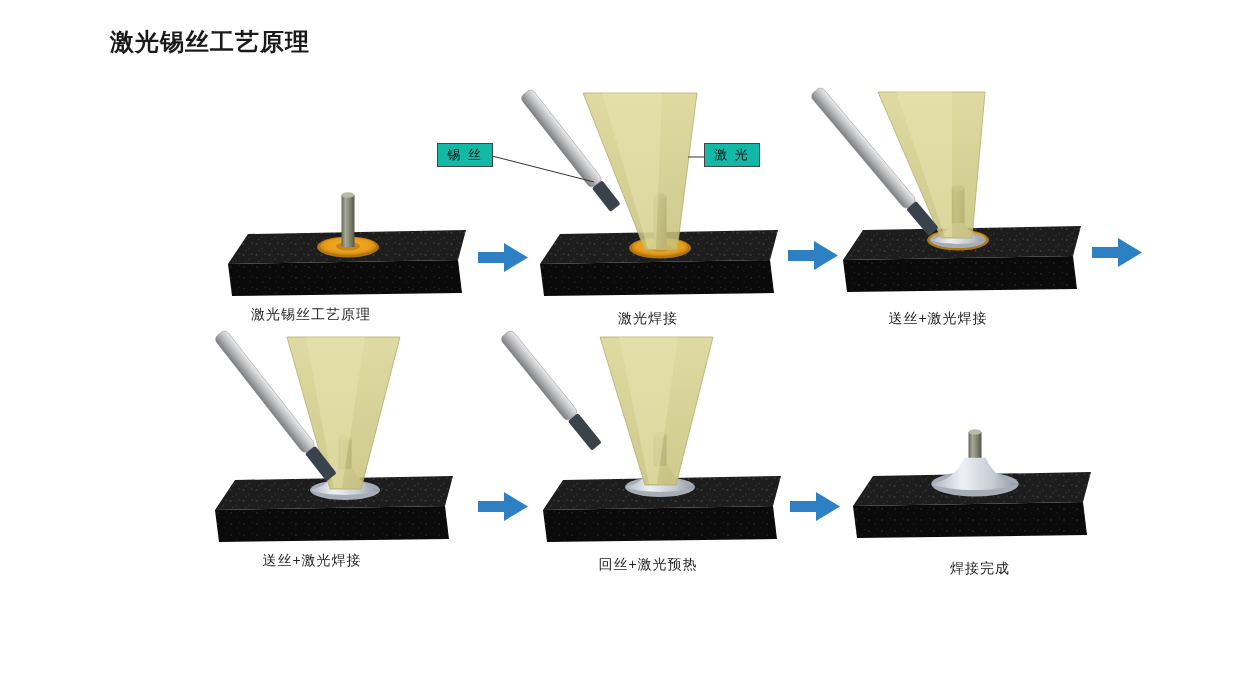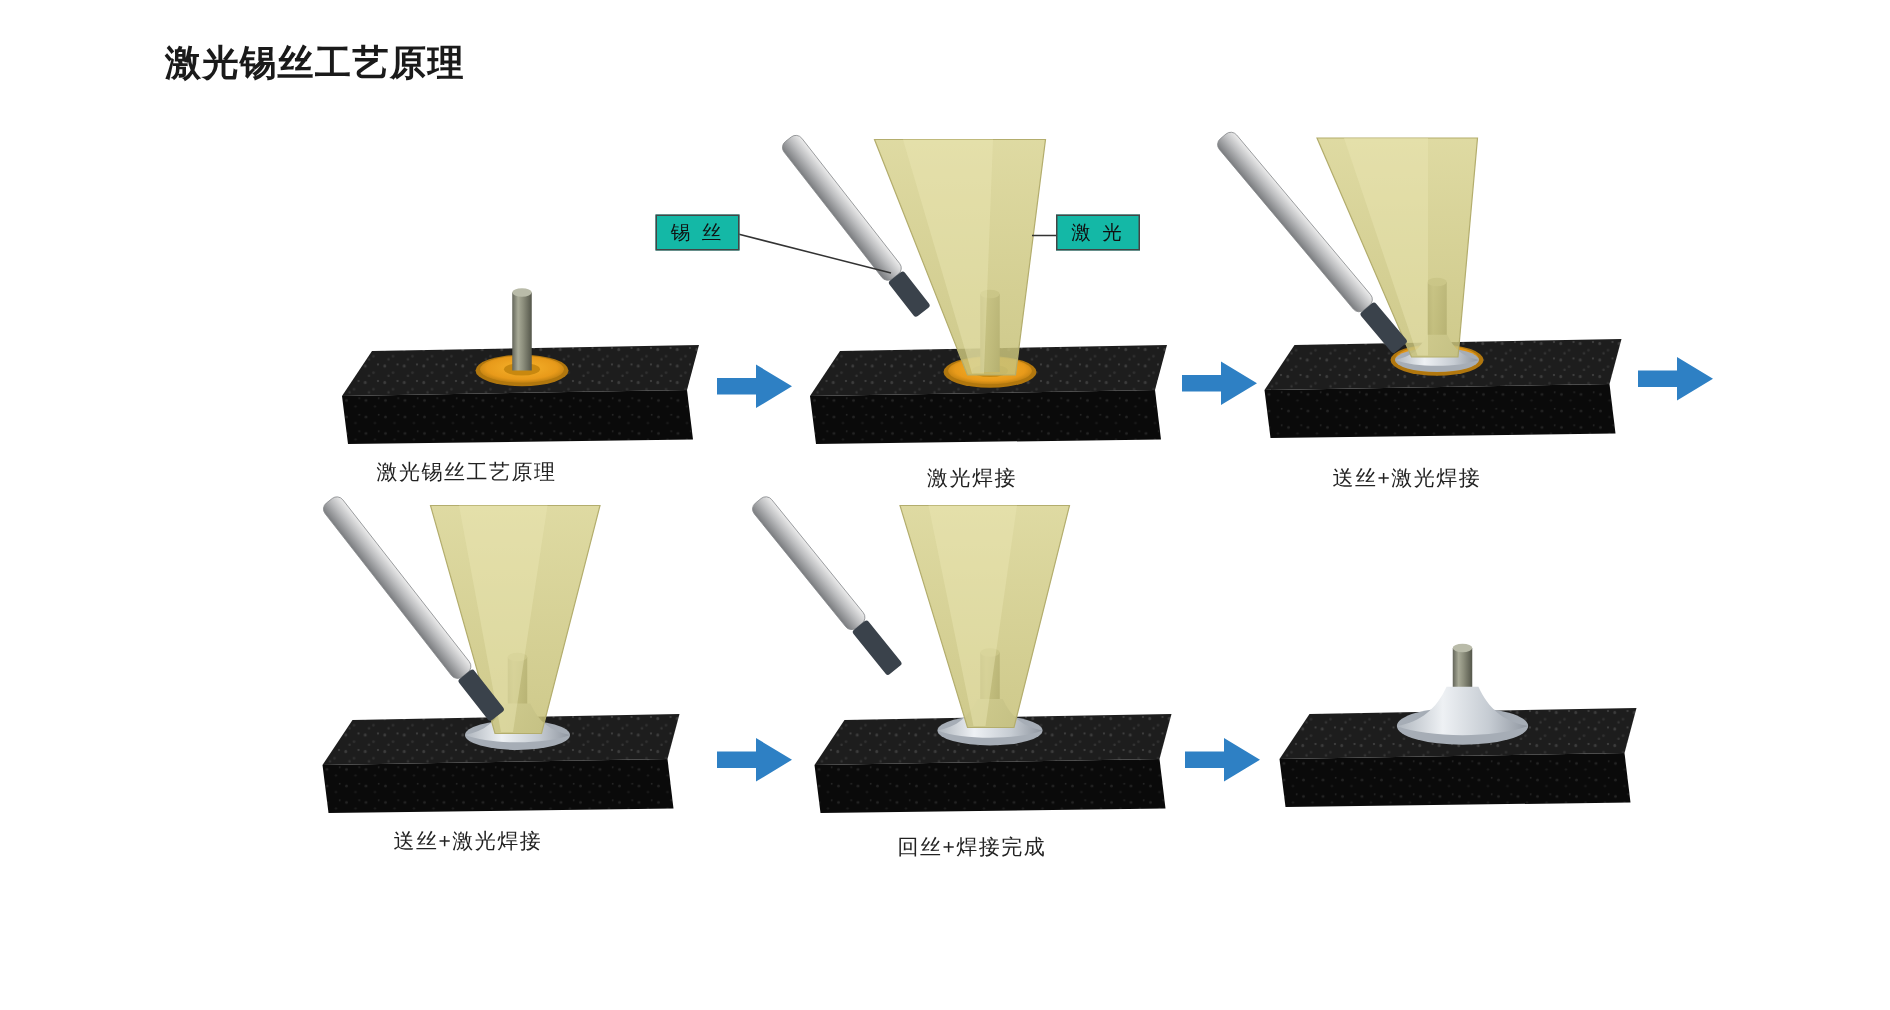--- a/index.html
+++ b/index.html
@@ -174,15 +174,16 @@
     <line x1="712" y1="157" x2="688" y2="157" stroke="#333" stroke-width="1"></line>
   </svg>
 
   <div class="callout" style="left:437px;top:143px;">锡 丝</div>
   <div class="callout" style="left:676px;top:143px;margin-left:28px;">激 光</div>
 
   <div class="caption" style="left:211px;top:306px;">激光锡丝工艺原理</div>
   <div class="caption" style="left:548px;top:310px;">激光焊接</div>
   <div class="caption" style="left:838px;top:310px;">送丝+激光焊接</div>
   <div class="caption" style="left:212px;top:552px;">送丝+激光焊接</div>
-  <div class="caption" style="left:548px;top:556px;">回丝+焊接完成</div>
+  <div class="caption" style="left:548px;top:556px;">回丝+激光预热</div>
+  <div class="caption" style="left:880px;top:560px;">焊接完成</div>
 
 </div>
 
 </body></html>

